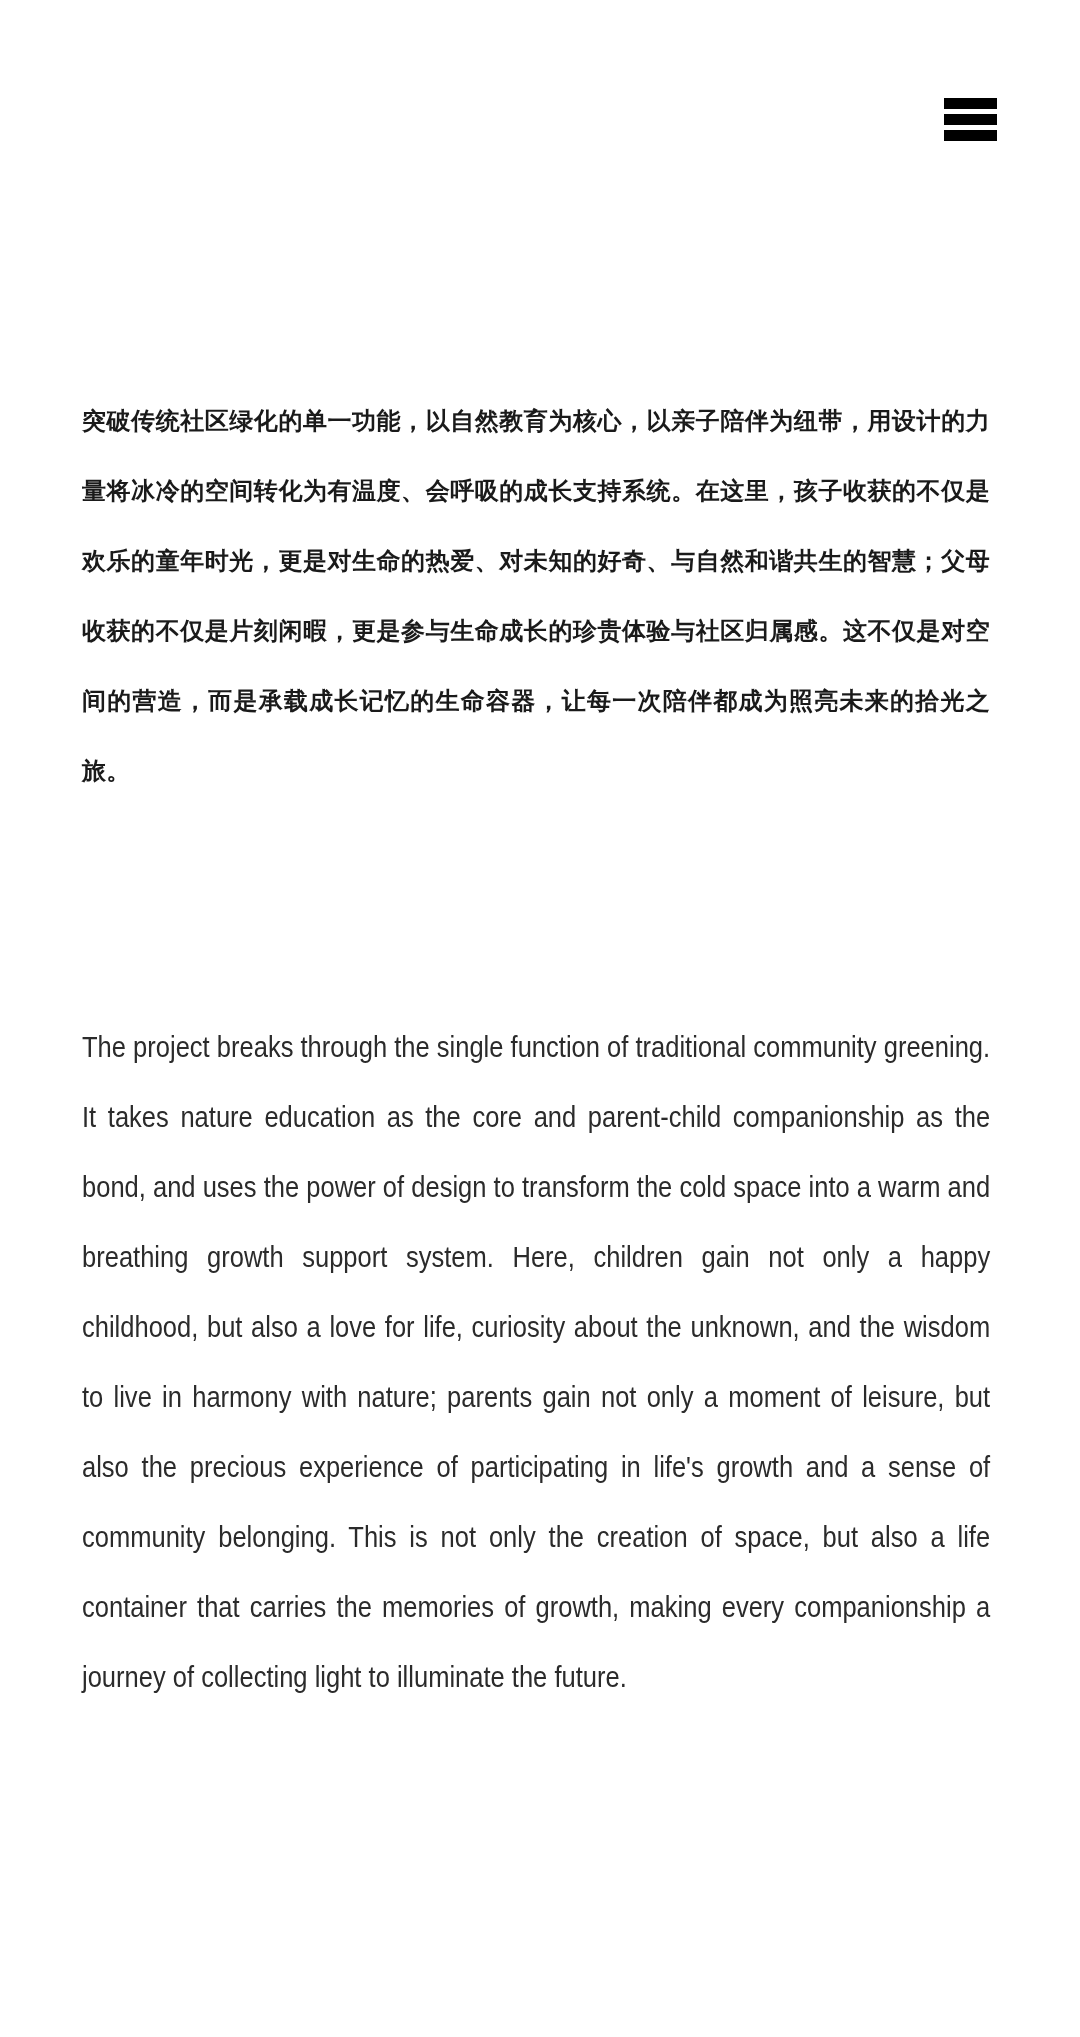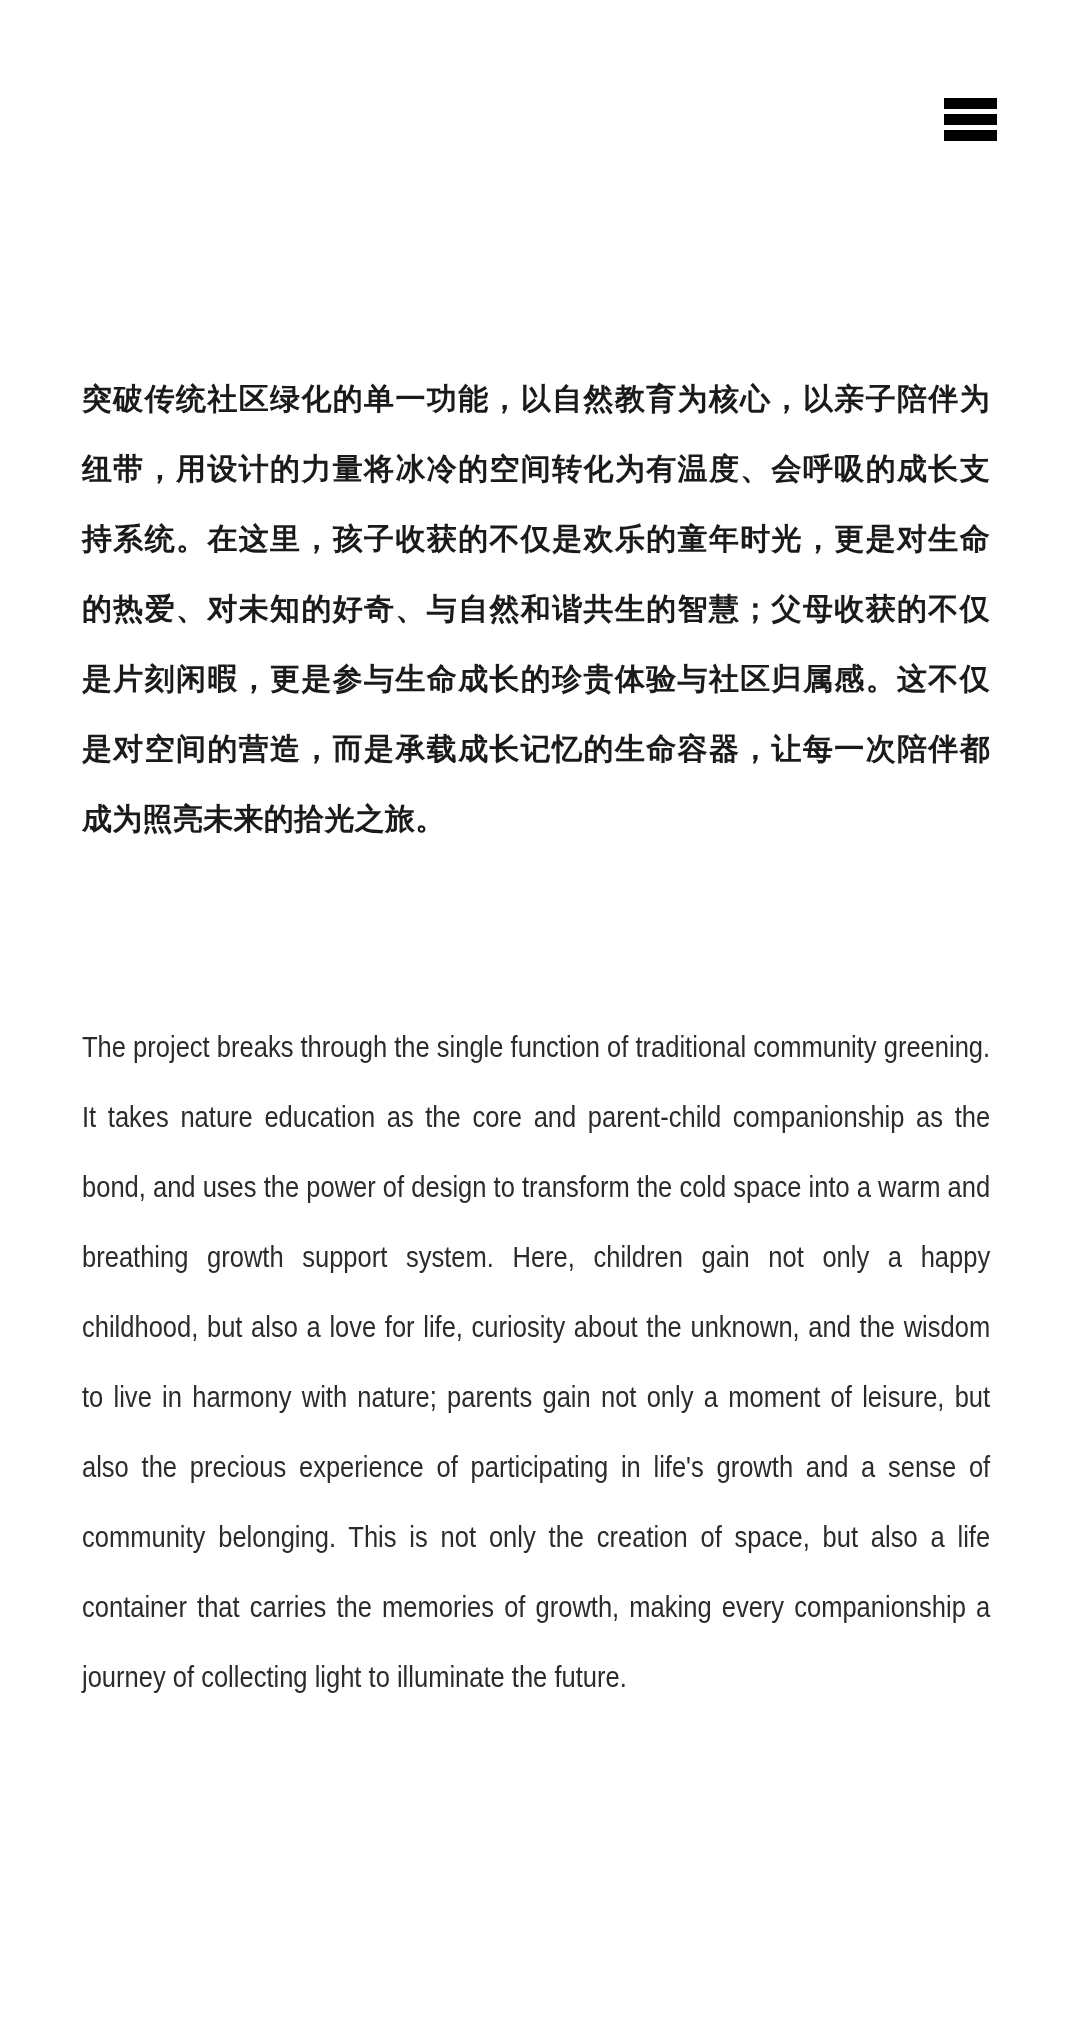--- a/index.html
+++ b/index.html
@@ -64,27 +64,27 @@
   
   .content {
     position: absolute;
     left: 82px;
     top: 0;
     width: 908px;
   }
 
   .para-cn {
     position: absolute;
-    top: 364px;
+    top: 386px;
     left: 0;
     width: 908px;
     margin: 0;
     font-family: "Liberation Sans", "DejaVu Sans", sans-serif;
     font-weight: 700;
-    font-size: 30px;
+    font-size: 24px;
     line-height: 70px;
     color: #1a1a1a;
     text-align: justify;
     text-justify: inter-character;
     letter-spacing: 0.3px;
     word-break: break-all;
   }
 
   .para-en {
     position: absolute;

